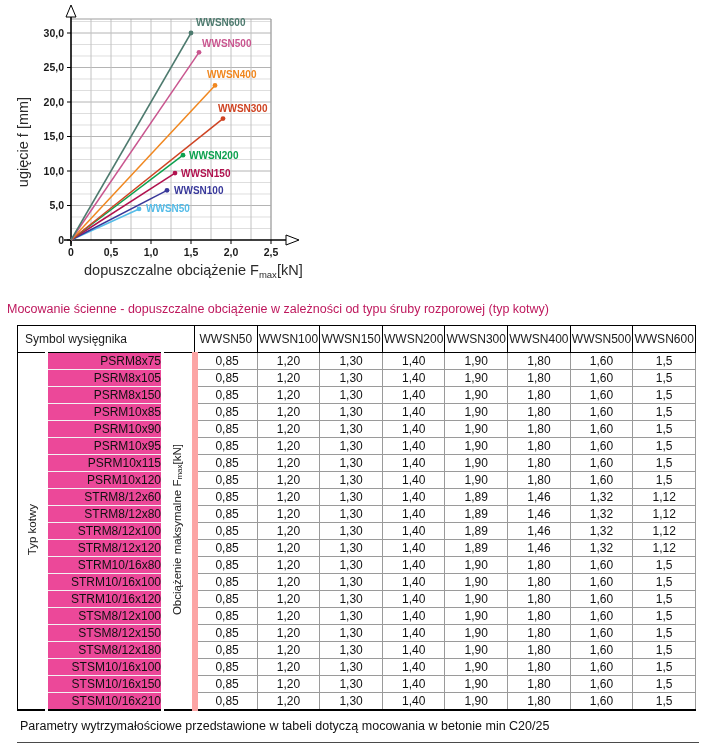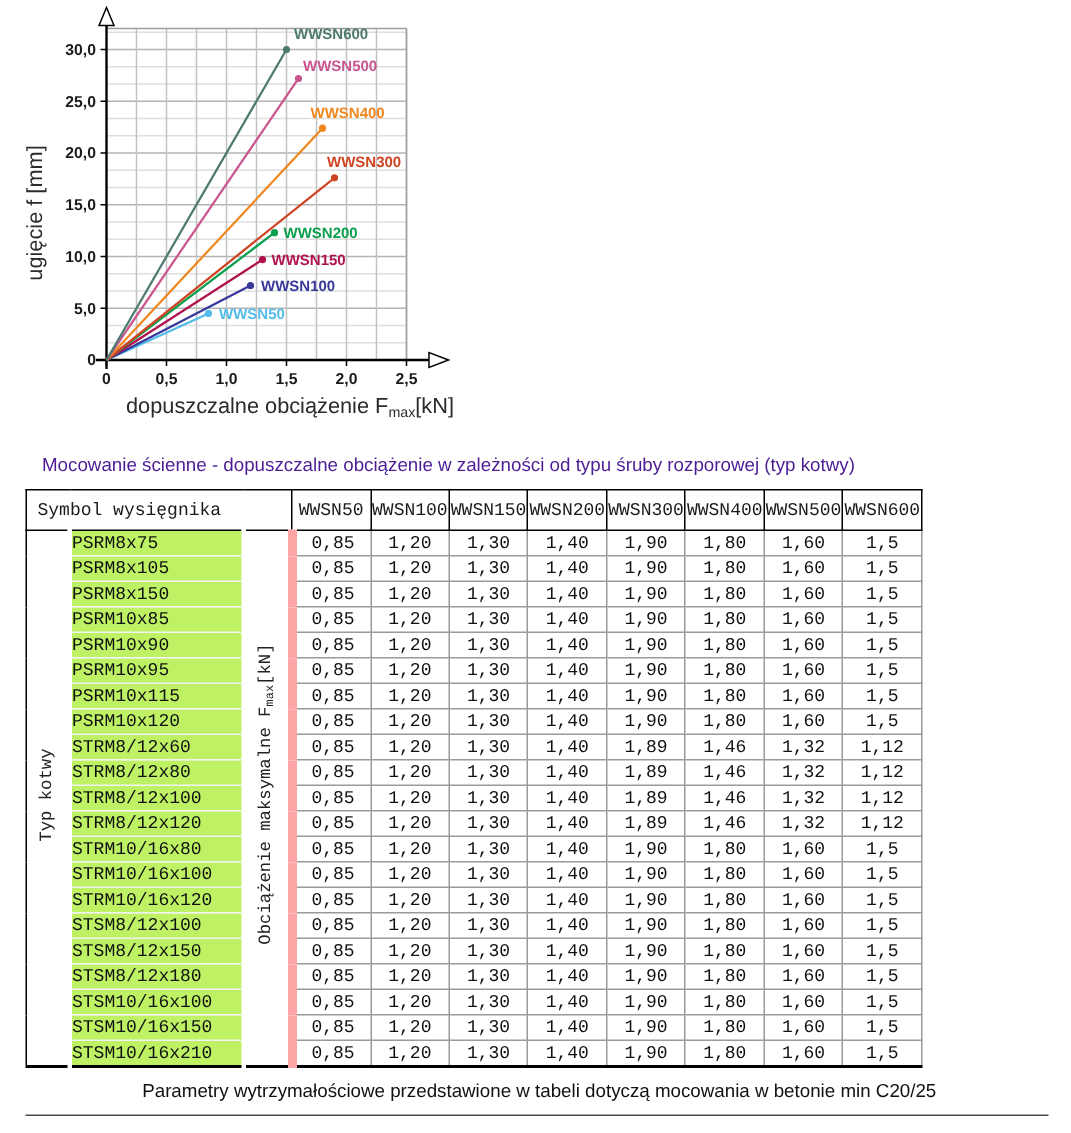--- a/index.html
+++ b/index.html
@@ -5,33 +5,32 @@
   html,body{margin:0;padding:0;background:#fff;}
   body{
     width:714px;height:755px;
     font-family:"Liberation Sans","DejaVu Sans",sans-serif;
     color:#1a1a1a;
     position:relative;
     overflow:hidden;
   }
   .chart-wrap{margin:4px 0 0 6px;}
   .caption{
-    margin:6px 0 9px 28px;
+    margin:6px 0 9px 7px;
     font-size:12.5px;
-    color:#4c1d95;
+    color:#be185d;
   }
   table.spec{
     border-collapse:collapse;
     table-layout:fixed;
     margin-left:17px;
-    width:598px;
+    width:679px;
     border:1px solid #000;
     border-bottom:2px solid #000;
     font-size:12px;
-    font-family:Liberation Mono, monospace;
   }
   table.spec thead th{
     border:1px solid #000;
     font-weight:normal;
     height:26px;
     text-align:center;
     background:#fff;
     padding:0;
   }
   table.spec thead th.symbol{
@@ -50,43 +49,42 @@
   .vtext{
     writing-mode:vertical-rl;
     transform:rotate(180deg);
     white-space:nowrap;
     font-size:11.5px;
     color:#222;
     display:inline-block;
   }
   .vtext sub{font-size:8px;}
   td.rowlabel{
-    background:#bef264;
+    background:#ec4899;
     border:1px solid #f2f2f2;
     border-left:3px solid #fff;
     border-right:3px solid #fff;
-    text-align:left;
+    text-align:right;
     padding:0;
     color:#111;
   }
   td.val{
     border:1px solid #9a9a9a;
     text-align:center;
     padding:0;
     color:#111;
   }
   td.val.first{border-left:6px solid #fca5a5;}
   .footer{
     margin:0 0 0 17px;
     width:679px;
     padding:8px 0 9px 3px;
     font-size:12.5px;
     color:#111;
     border-bottom:1px solid #4a4a4a;
-    text-align:center;
   }
   svg text{font-family:"Liberation Sans","DejaVu Sans",sans-serif;}
 </style>
 </head>
 <body>
 
 <div class="chart-wrap">
   <svg id="chart" width="310" height="288" viewBox="0 0 310 288">
       <g>
         <line x1="65" y1="224.49977" x2="265" y2="224.49977" stroke="#dedede" stroke-width="1"></line>

